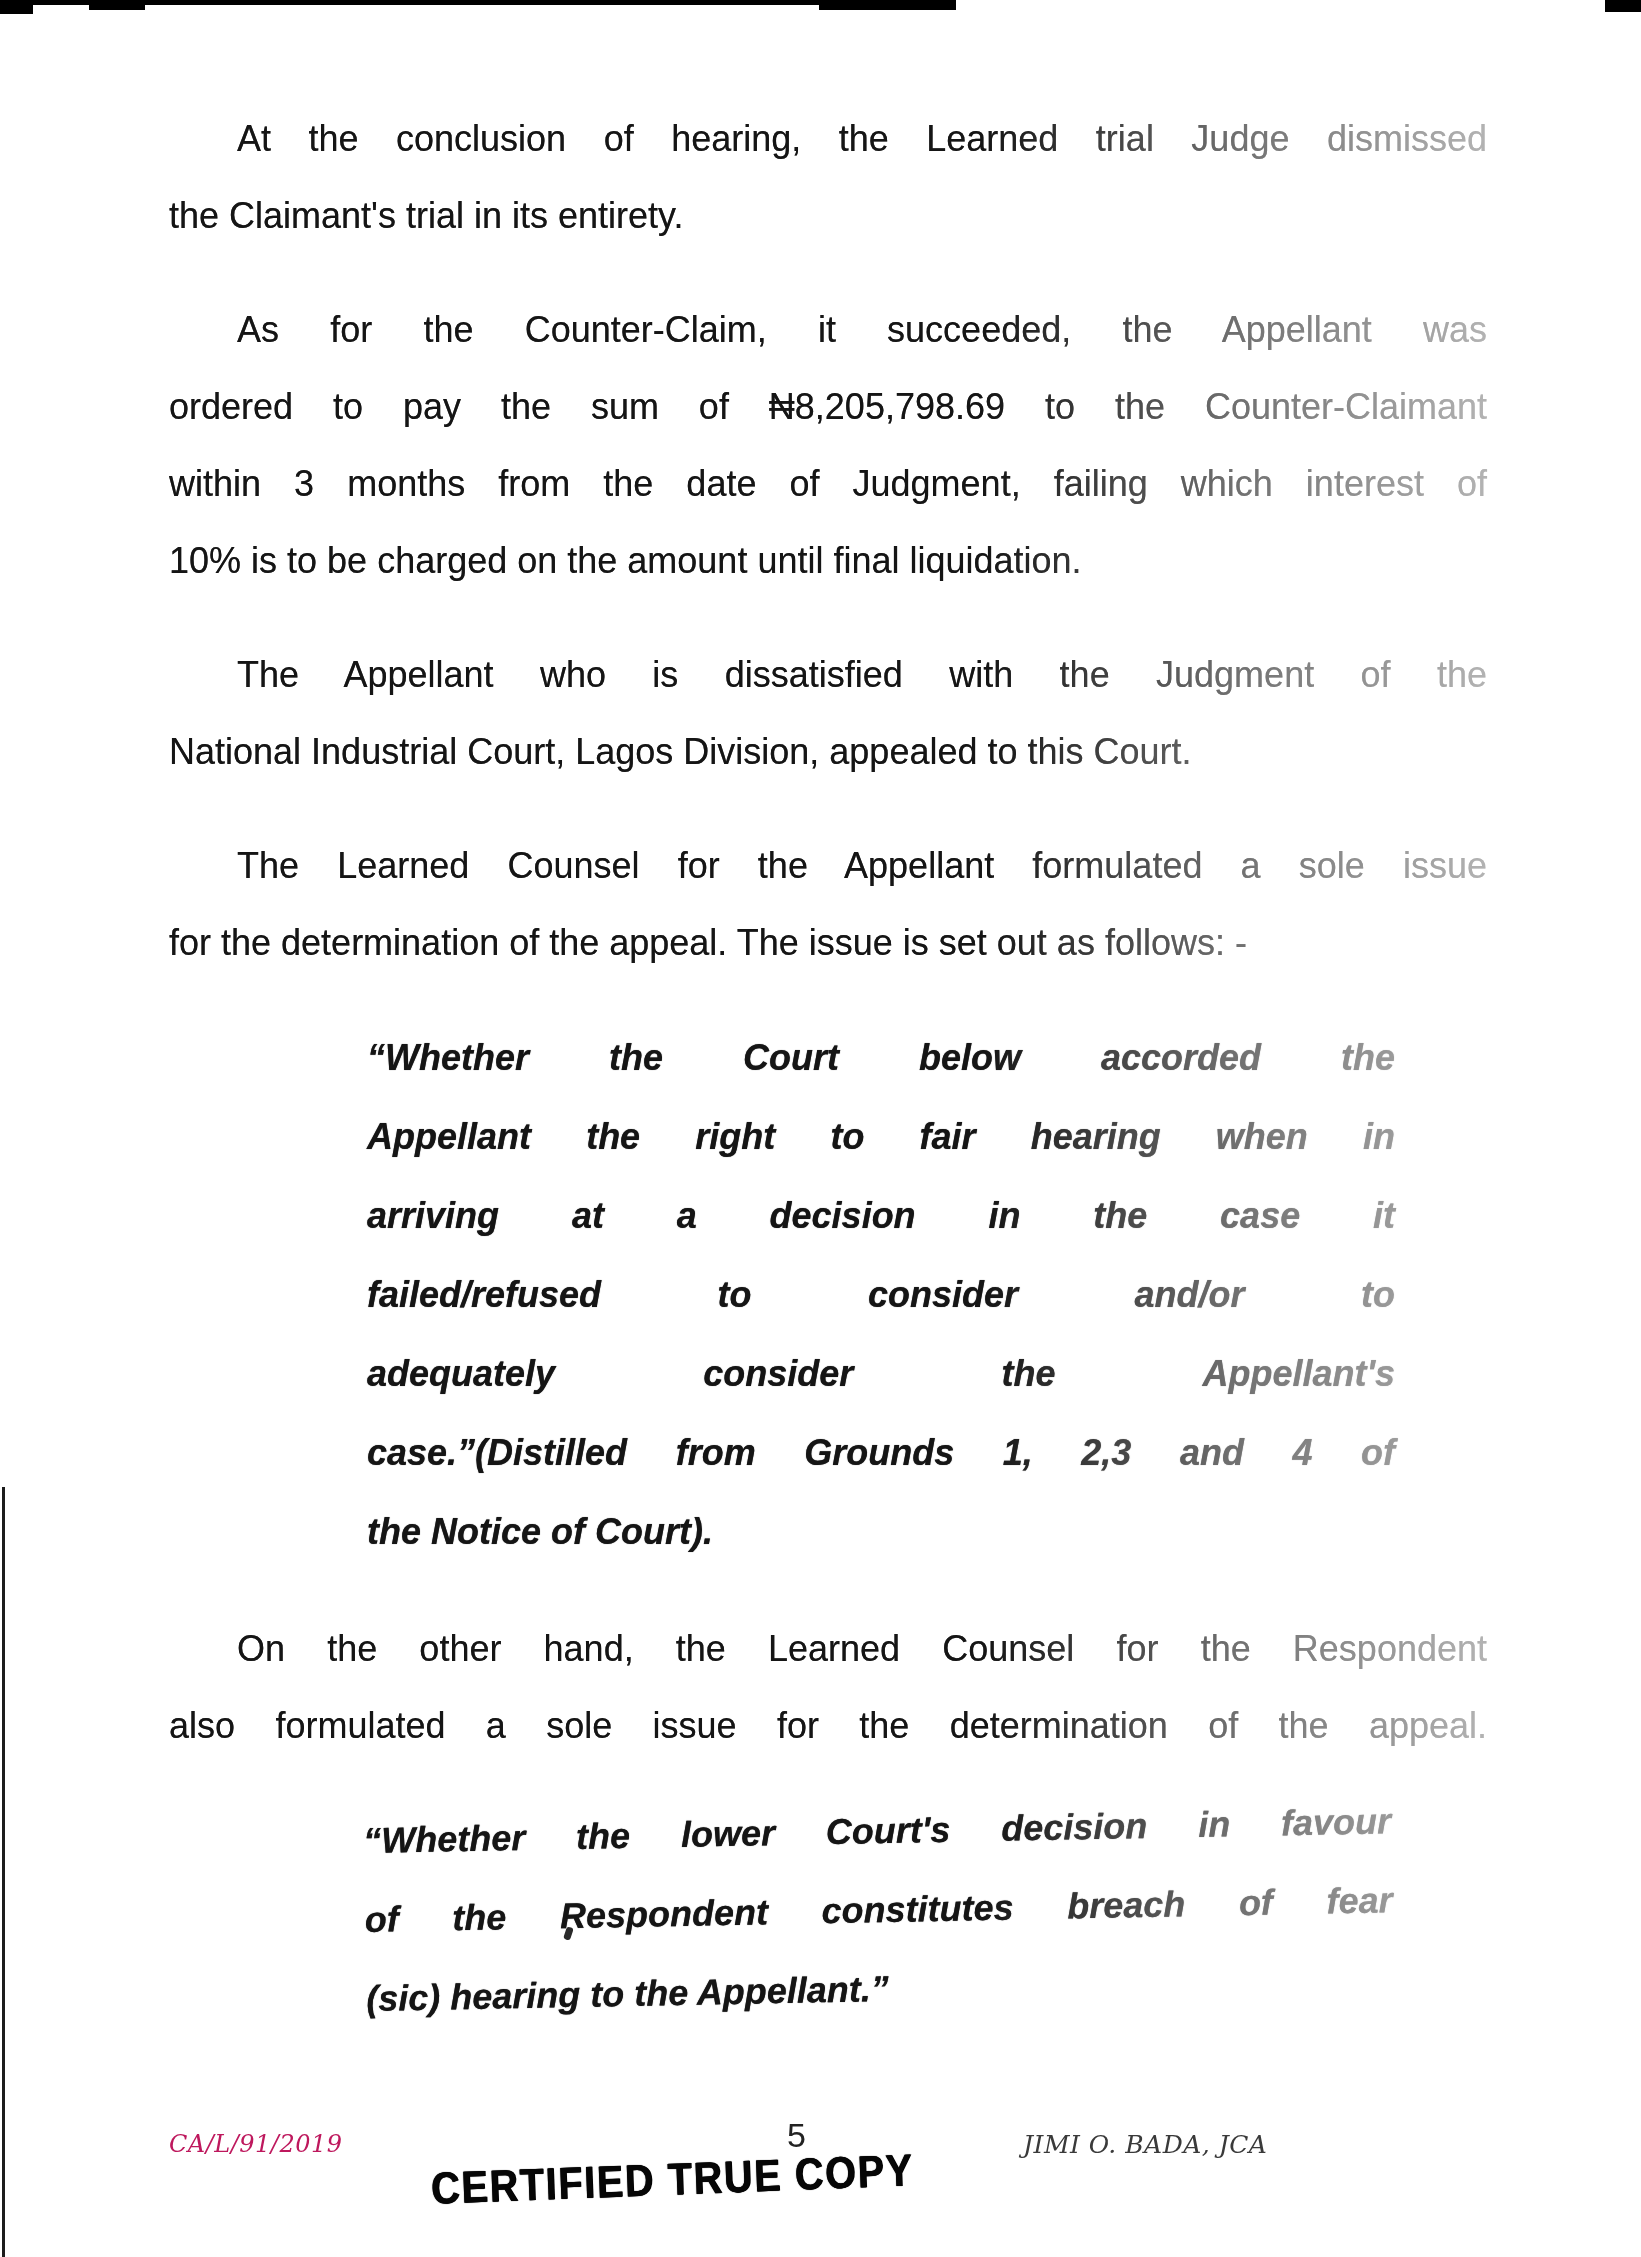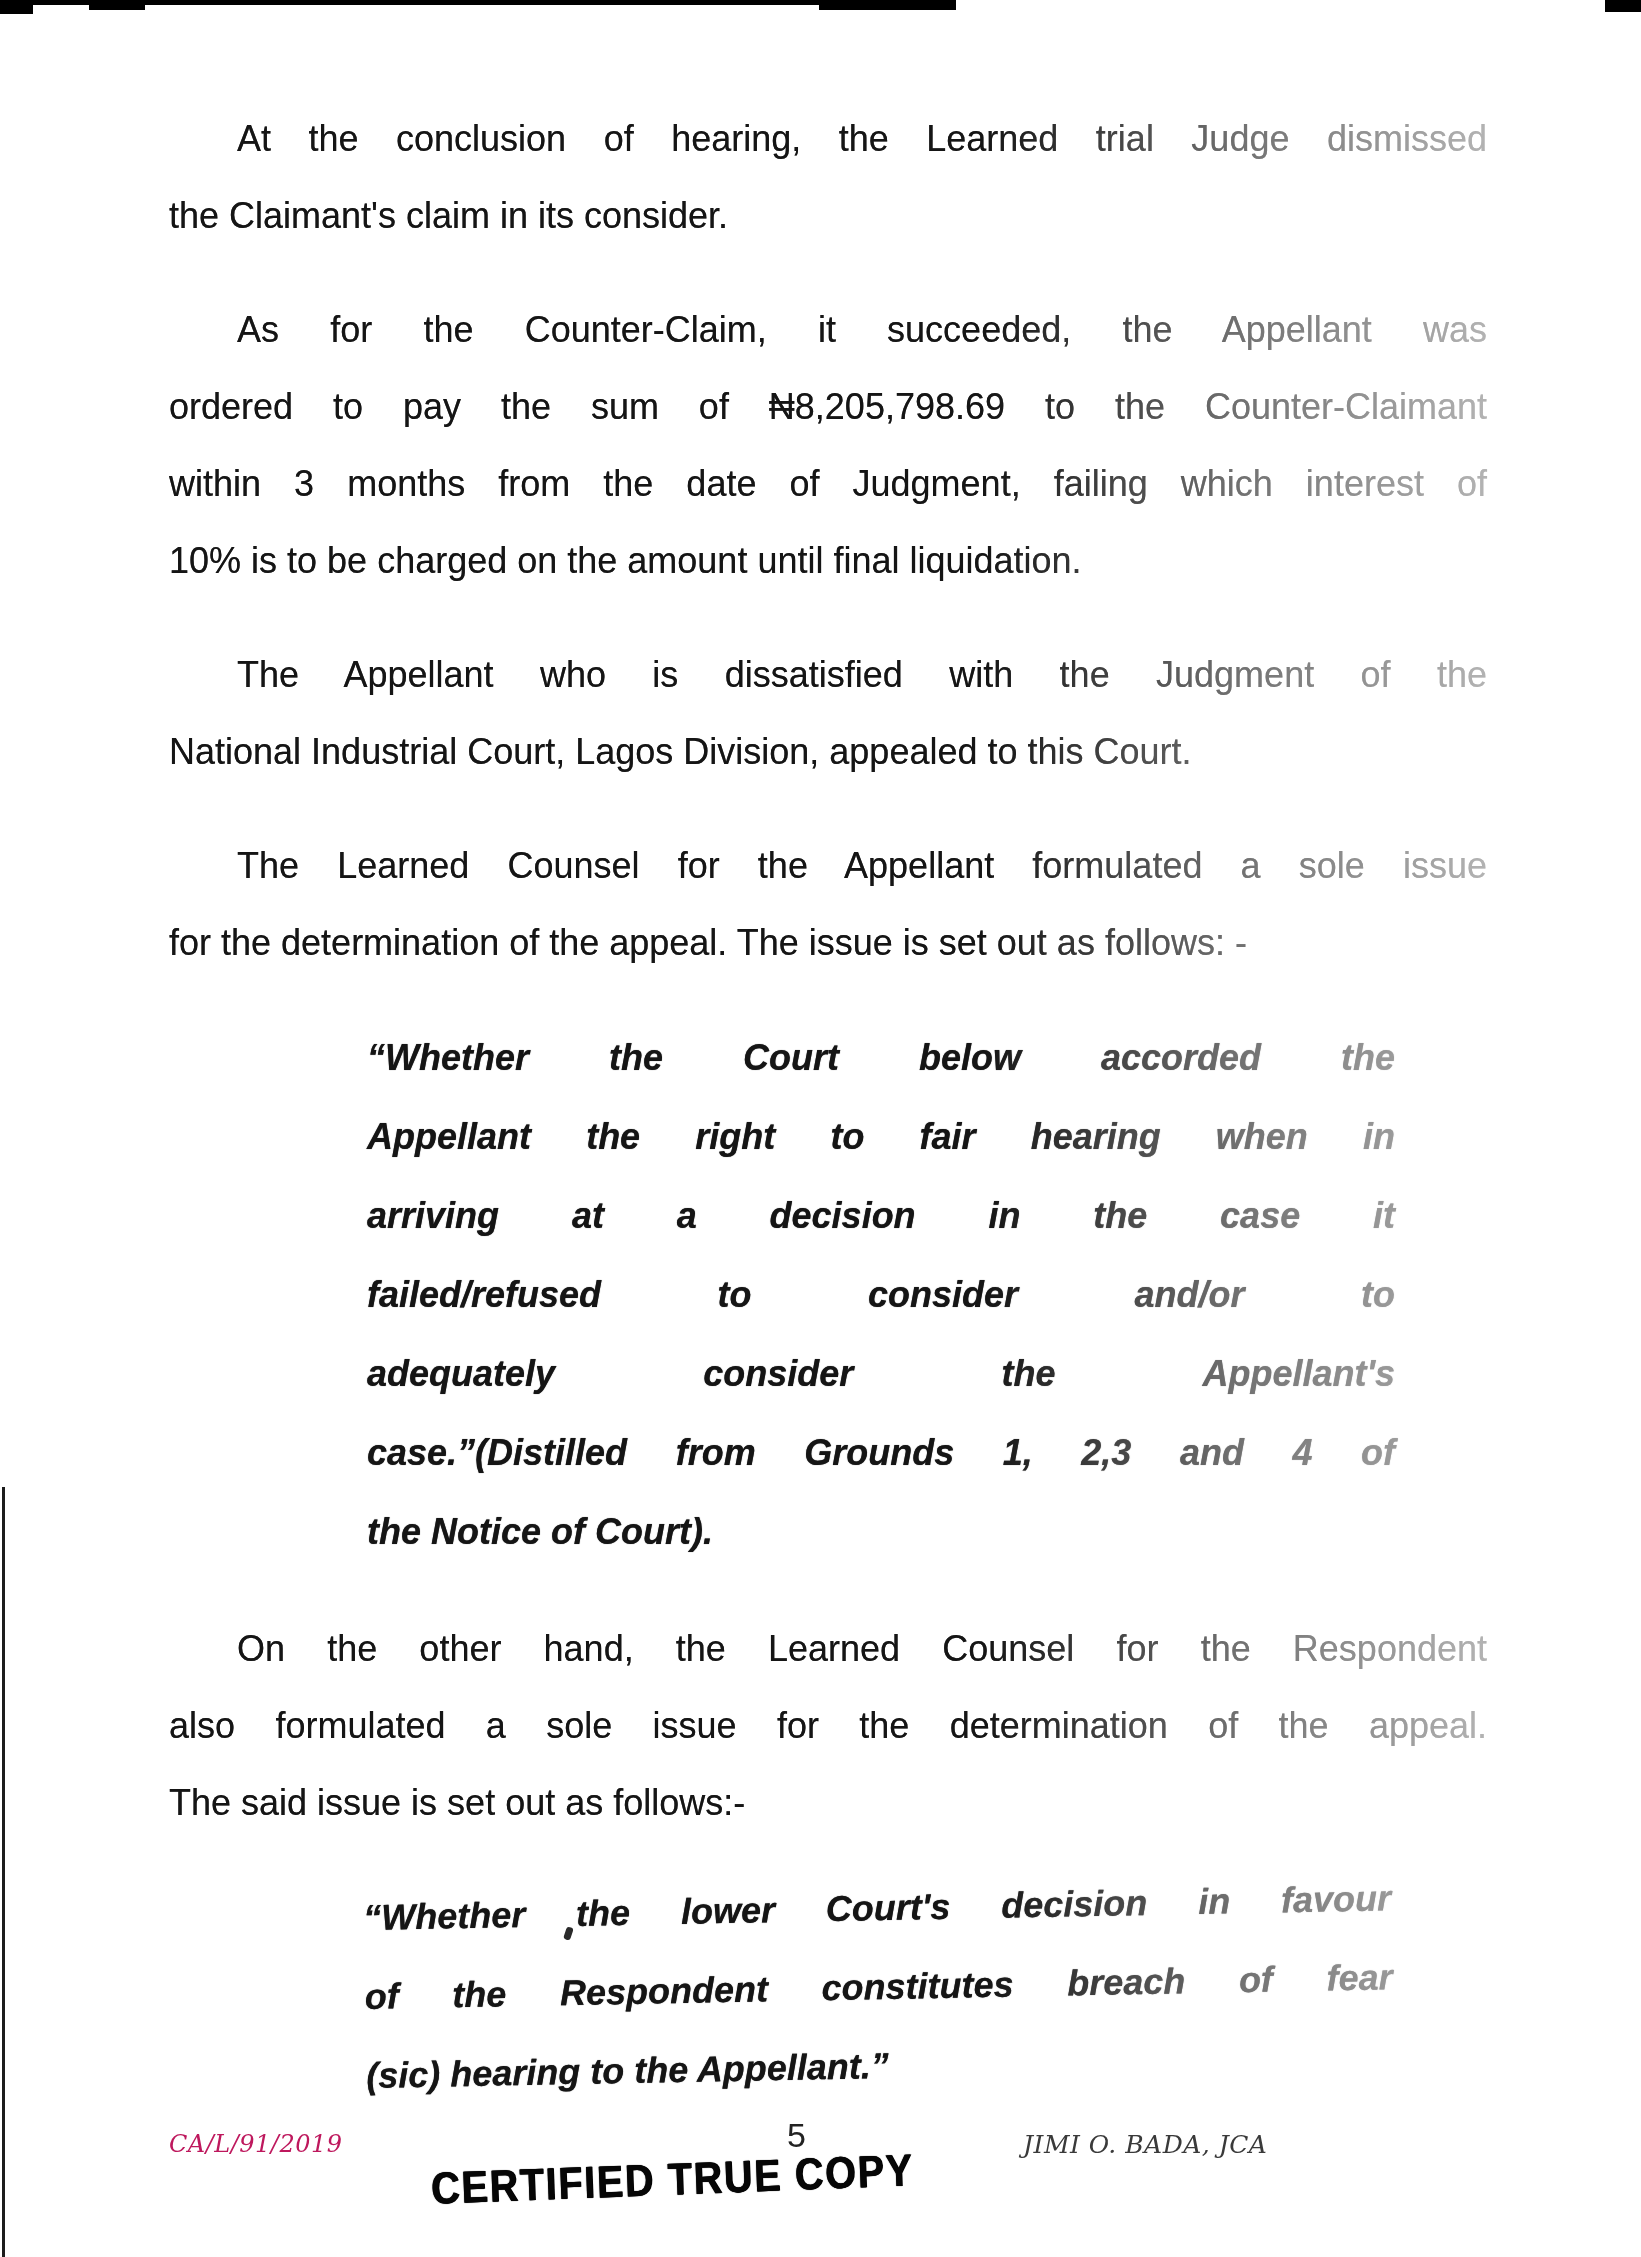--- a/index.html
+++ b/index.html
@@ -129,21 +129,21 @@
   <div class="artifact a-top-block1"></div>
   <div class="artifact a-top-block2"></div>
   <div class="artifact a-top-block3"></div>
   <div class="artifact a-top-right"></div>
   <div class="artifact a-left-vline"></div>
   <div class="artifact a-speck-quote"></div>
 
   <div class="content">
       <div class="block body indent">
         <div class="line just">At the conclusion of hearing, the Learned trial Judge dismissed</div>
-        <div class="line">the Claimant's claim in its consider.</div>
+        <div class="line">the Claimant's trial in its entirety.</div>
       </div>
       <div class="block body indent">
         <div class="line just">As for the Counter-Claim, it succeeded, the Appellant was</div>
         <div class="line just">ordered to pay the sum of ₦8,205,798.69 to the Counter-Claimant</div>
         <div class="line just">within 3 months from the date of Judgment, failing which interest of</div>
         <div class="line">10% is to be charged on the amount until final liquidation.</div>
       </div>
       <div class="block body indent">
         <div class="line just">The Appellant who is dissatisfied with the Judgment of the</div>
         <div class="line">National Industrial Court, Lagos Division, appealed to this Court.</div>
@@ -157,21 +157,20 @@
         <div class="line just">Appellant the right to fair hearing when in</div>
         <div class="line just">arriving at a decision in the case it</div>
         <div class="line just">failed/refused to consider and/or to</div>
         <div class="line just">adequately consider the Appellant's</div>
         <div class="line just">case.”(Distilled from Grounds 1, 2,3 and 4 of</div>
         <div class="line">the Notice of Court).</div>
       </div>
       <div class="block body indent">
         <div class="line just">On the other hand, the Learned Counsel for the Respondent</div>
         <div class="line just">also formulated a sole issue for the determination of the appeal.</div>
-        <div class="line">The said issue is set out as follows:-</div>
       </div>
       <div class="block quote quote2">
         <div class="line just">“Whether the lower Court's decision in favour</div>
         <div class="line just">of the Respondent constitutes breach of fear</div>
         <div class="line">(sic) hearing to the Appellant.”</div>
       </div>
     </div>
 
   <div class="fade-overlay"></div>
 

